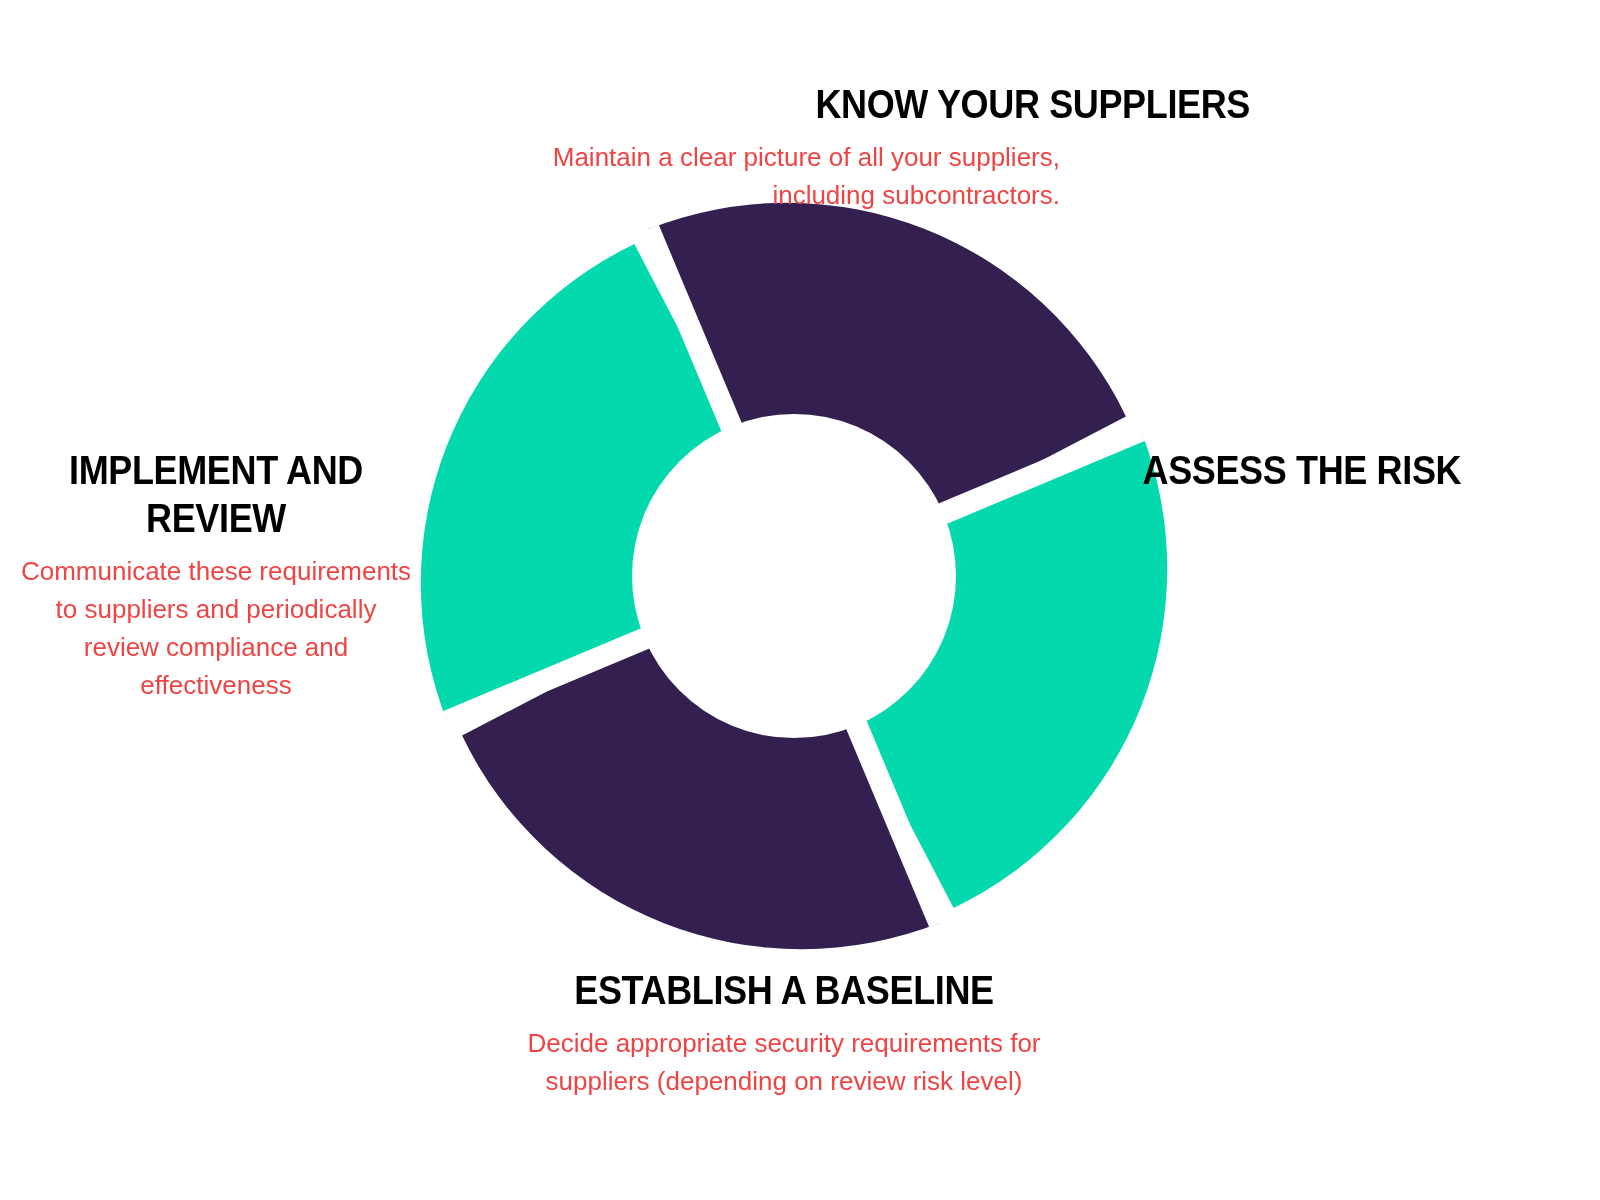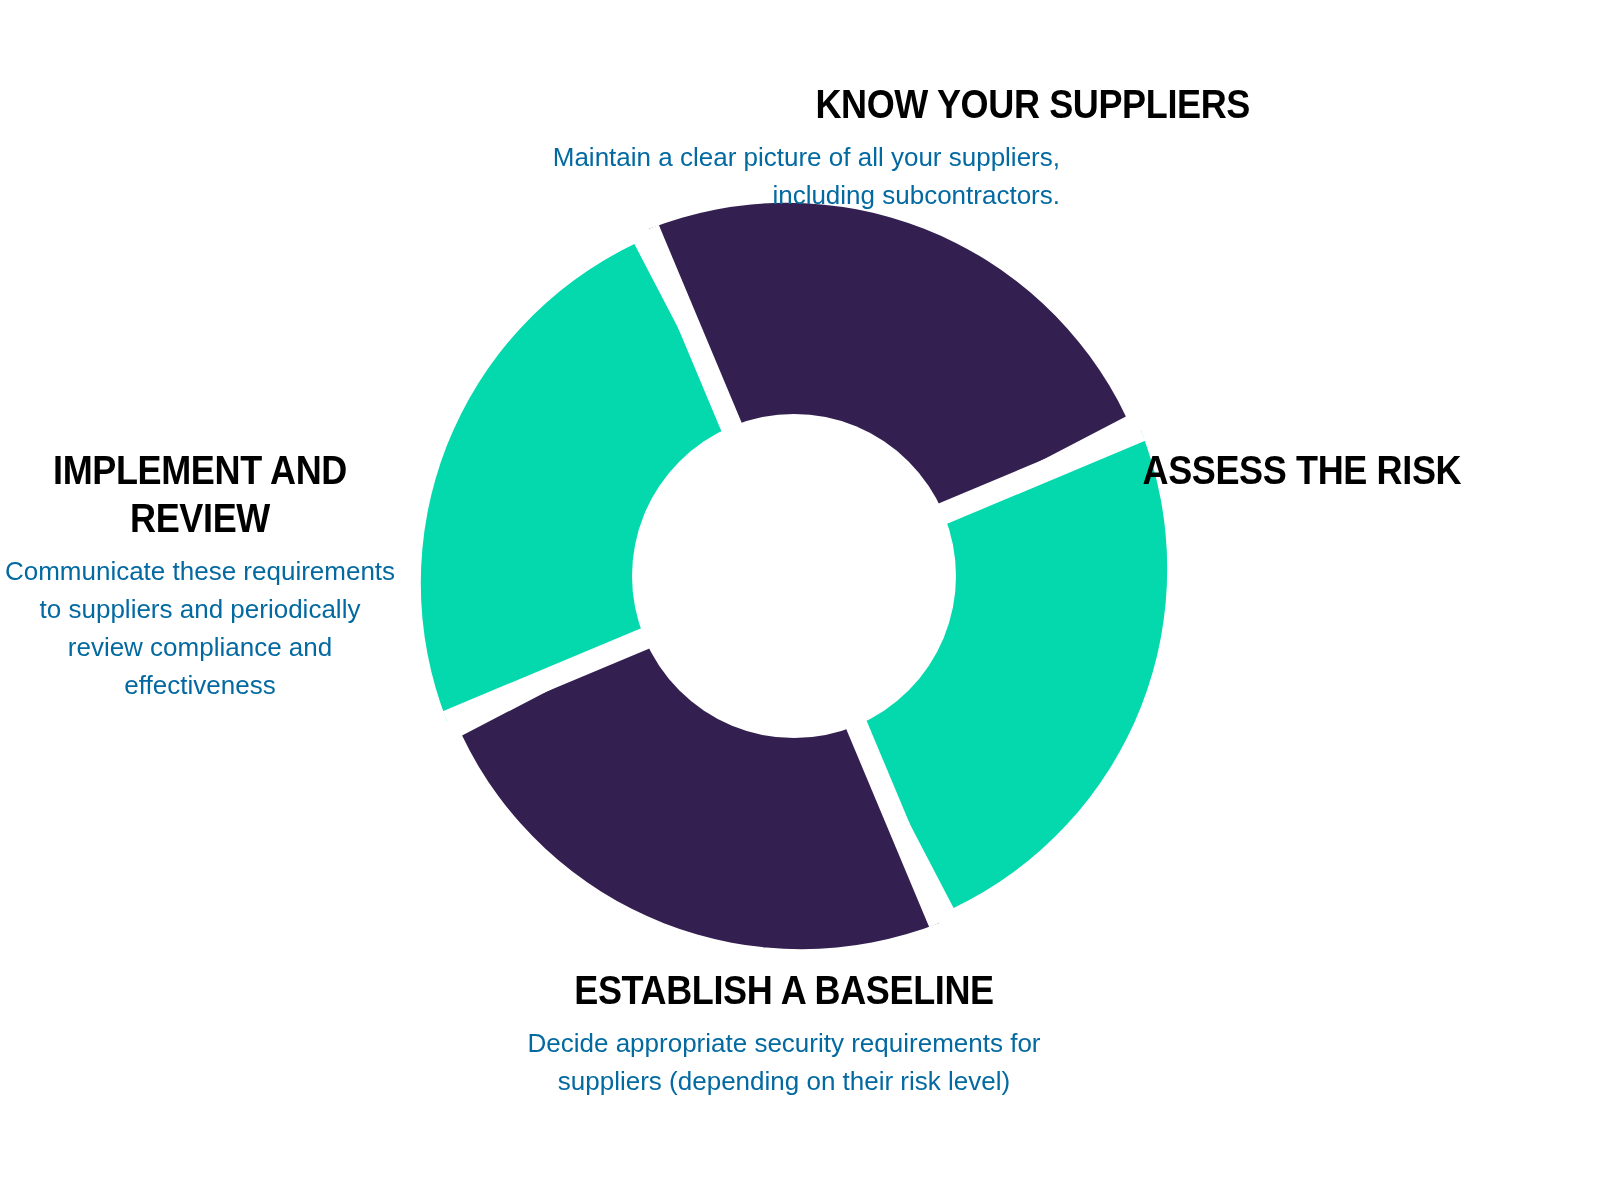--- a/index.html
+++ b/index.html
@@ -53,21 +53,21 @@
     color: #000000;
     transform: scaleX(0.90);
     transform-origin: center;
   }
   .callout .step-desc {
     font-family: "Liberation Sans", "DejaVu Sans", sans-serif;
     font-weight: normal;
     font-size: 26px;
     line-height: 38px;
     margin: 0;
-    color: #0369a1;
+    color: #ef4444;
   }
 
   
   #callout-top {
     left: 300px;
     top: 36px;
     width: 1000px;
     text-align: right;
     margin-top: 44px;
   }
@@ -85,21 +85,21 @@
   #callout-bottom {
     left: 284px;
     top: 966px;
     width: 1000px;
     text-align: center;
   }
   #callout-bottom .step-desc { padding: 0 235px; }
 
   
   #callout-left {
-    left: 0px;
+    left: 16px;
     top: 446px;
     width: 400px;
     text-align: center;
   }
 </style>
 </head>
 <body style="background: rgb(255, 255, 255);">
 
 <div id="stage">
 
@@ -161,21 +161,21 @@
     <h2 class="step-title">KNOW YOUR SUPPLIERS</h2>
     <p class="step-desc">Maintain a clear picture of all your suppliers, including subcontractors.</p>
   </div>
 
   <div class="callout" id="callout-right">
     <h2 class="step-title">ASSESS THE RISK</h2>
   </div>
 
   <div class="callout" id="callout-bottom">
     <h2 class="step-title">ESTABLISH A BASELINE</h2>
-    <p class="step-desc">Decide appropriate security requirements for suppliers (depending on their risk level)</p>
+    <p class="step-desc">Decide appropriate security requirements for suppliers (depending on review risk level)</p>
   </div>
 
   <div class="callout" id="callout-left">
     <h2 class="step-title">IMPLEMENT AND REVIEW</h2>
     <p class="step-desc">Communicate these requirements to suppliers and periodically review compliance and effectiveness</p>
   </div>
 
 </div>
 
 </body></html>

